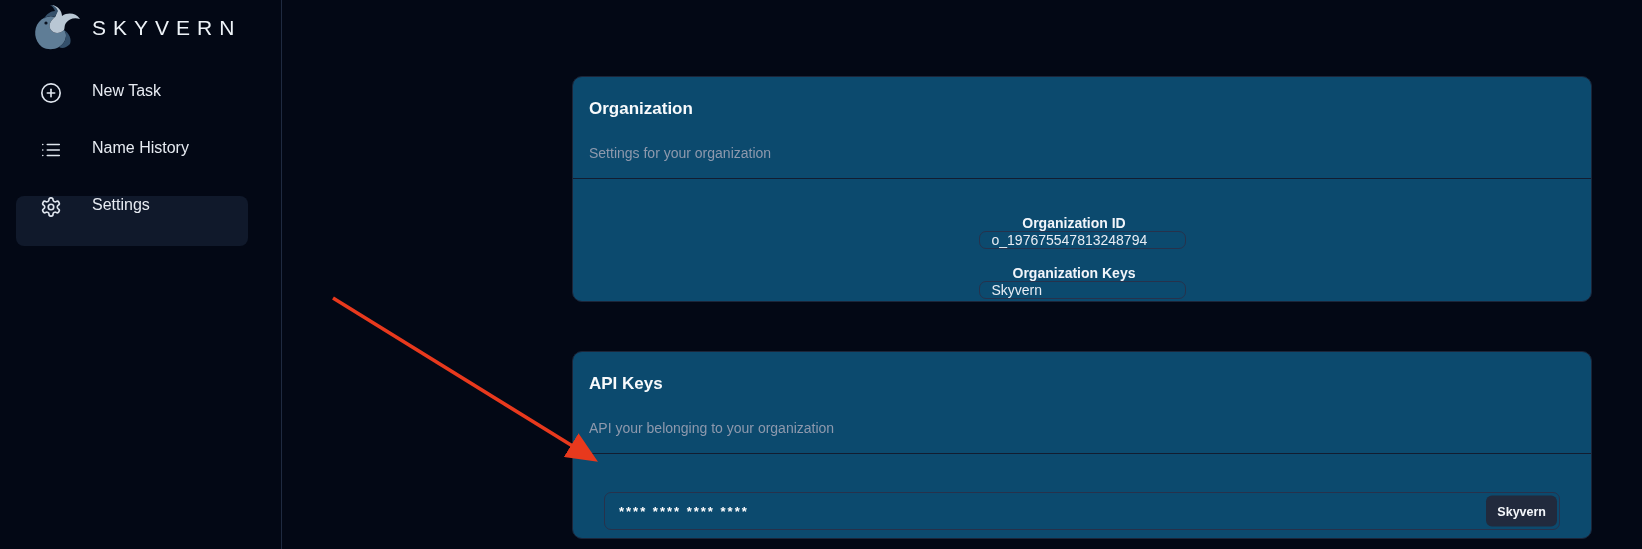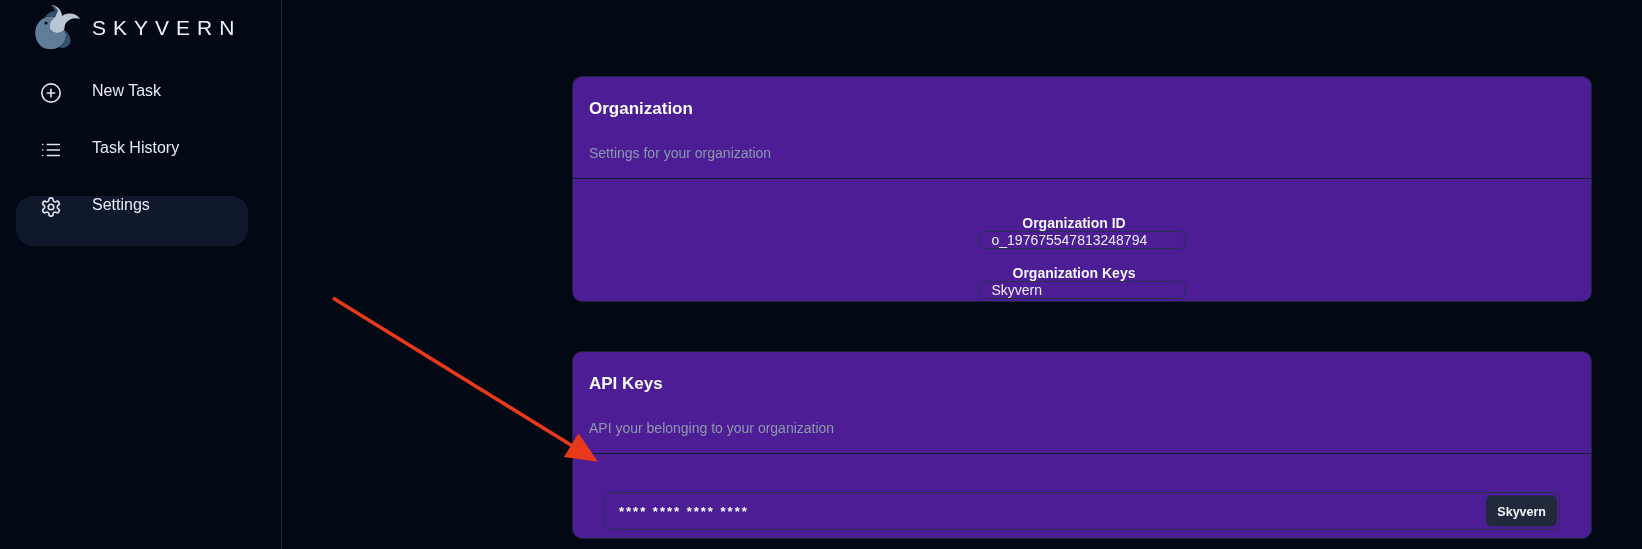--- a/index.html
+++ b/index.html
@@ -30,21 +30,21 @@
     display:flex; align-items:flex-start; padding-left:24px;
     border-radius:8px; cursor:pointer; color:#e7ebf2;gap:15px;
   }
   .nav-item.active { background:#10192b; }
   .nav-item .nav-icon { width:22px; height:22px; flex:0 0 22px; color:#dfe5ee; }
   .nav-item .nav-label { margin-left:15px; font-size:16px; font-weight:400; }
 
   
   .card {
     position:absolute; left:572px; width:1020px;
-    background:#4c1d95; border:1px solid #1b2539; border-radius:10px;
+    background:#0c4a6e; border:1px solid #1b2539; border-radius:10px;
   }
   .card-header { padding:21px 16px 16px 16px; border-bottom:1px solid #121d31; }
   .card-title { font-size:17px; font-weight:700; line-height:22px; color:#f8fafc; }
   .card-subtitle { font-size:14px; line-height:18px; margin-top:24px; color:#8e99ad; }
   .card-content { padding:36px 31px 18px 31px; }
 
   .field-row { display:flex; align-items:center; margin-bottom:16px;flex-direction:column; }
   .field-label { font-size:14px; font-weight:700; white-space:nowrap; margin-right:16px; color:#f2f5fa; }
   .text-input {
     flex:1; height:35px; background:transparent;
@@ -106,24 +106,24 @@
     <span class="nav-icon">
       <svg viewBox="0 0 24 24" width="22" height="22" fill="none" stroke="currentColor" stroke-width="1.8" stroke-linecap="round" stroke-linejoin="round">
         <line x1="8" y1="6" x2="21" y2="6"></line>
           <line x1="8" y1="12" x2="21" y2="12"></line>
           <line x1="8" y1="18" x2="21" y2="18"></line>
         <line x1="3" y1="6" x2="3.01" y2="6"></line>
           <line x1="3" y1="12" x2="3.01" y2="12"></line>
           <line x1="3" y1="18" x2="3.01" y2="18"></line>
       </svg>
     </span>
-    <span class="nav-label">Task History</span>
+    <span class="nav-label">Name History</span>
   </div>
 
-  <div class="nav-item active" style="top:196px;border-radius:17px;">
+  <div class="nav-item active" style="top:196px;">
     <span class="nav-icon">
       <svg viewBox="0 0 24 24" width="22" height="22" fill="none" stroke="currentColor" stroke-width="1.8" stroke-linecap="round" stroke-linejoin="round">
         <path d="M12.22 2h-.44a2 2 0 0 0-2 2v.18a2 2 0 0 1-1 1.73l-.43.25a2 2 0 0 1-2 0l-.15-.08a2 2 0 0 0-2.73.73l-.22.38a2 2 0 0 0 .73 2.73l.15.1a2 2 0 0 1 1 1.72v.51a2 2 0 0 1-1 1.74l-.15.09a2 2 0 0 0-.73 2.73l.22.38a2 2 0 0 0 2.73.73l.15-.08a2 2 0 0 1 2 0l.43.25a2 2 0 0 1 1 1.73V20a2 2 0 0 0 2 2h.44a2 2 0 0 0 2-2v-.18a2 2 0 0 1 1-1.73l.43-.25a2 2 0 0 1 2 0l.15.08a2 2 0 0 0 2.73-.73l.22-.39a2 2 0 0 0-.73-2.73l-.15-.08a2 2 0 0 1-1-1.74v-.5a2 2 0 0 1 1-1.74l.15-.09a2 2 0 0 0 .73-2.73l-.22-.38a2 2 0 0 0-2.73-.73l-.15.08a2 2 0 0 1-2 0l-.43-.25a2 2 0 0 1-1-1.73V4a2 2 0 0 0-2-2z"></path>
         <circle cx="12" cy="12" r="3"></circle>
       </svg>
     </span>
     <span class="nav-label">Settings</span>
   </div>
 </nav>
 

